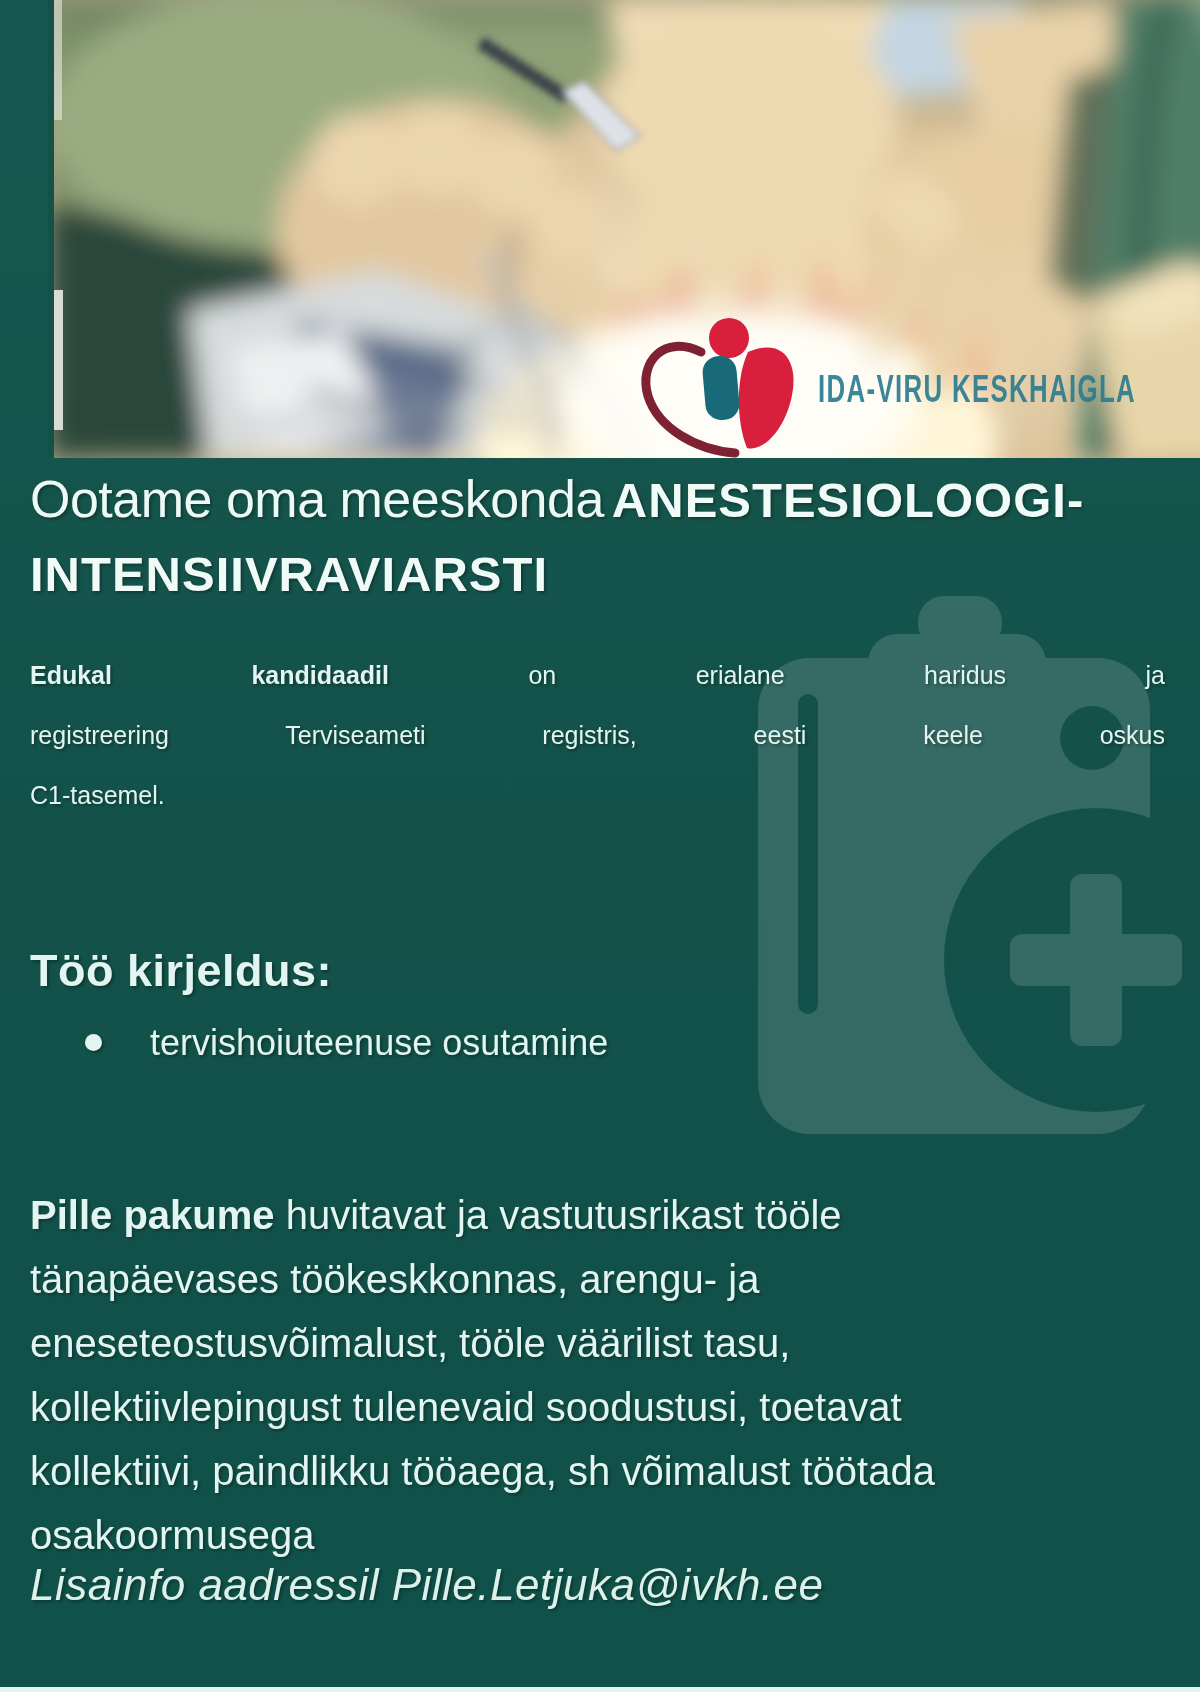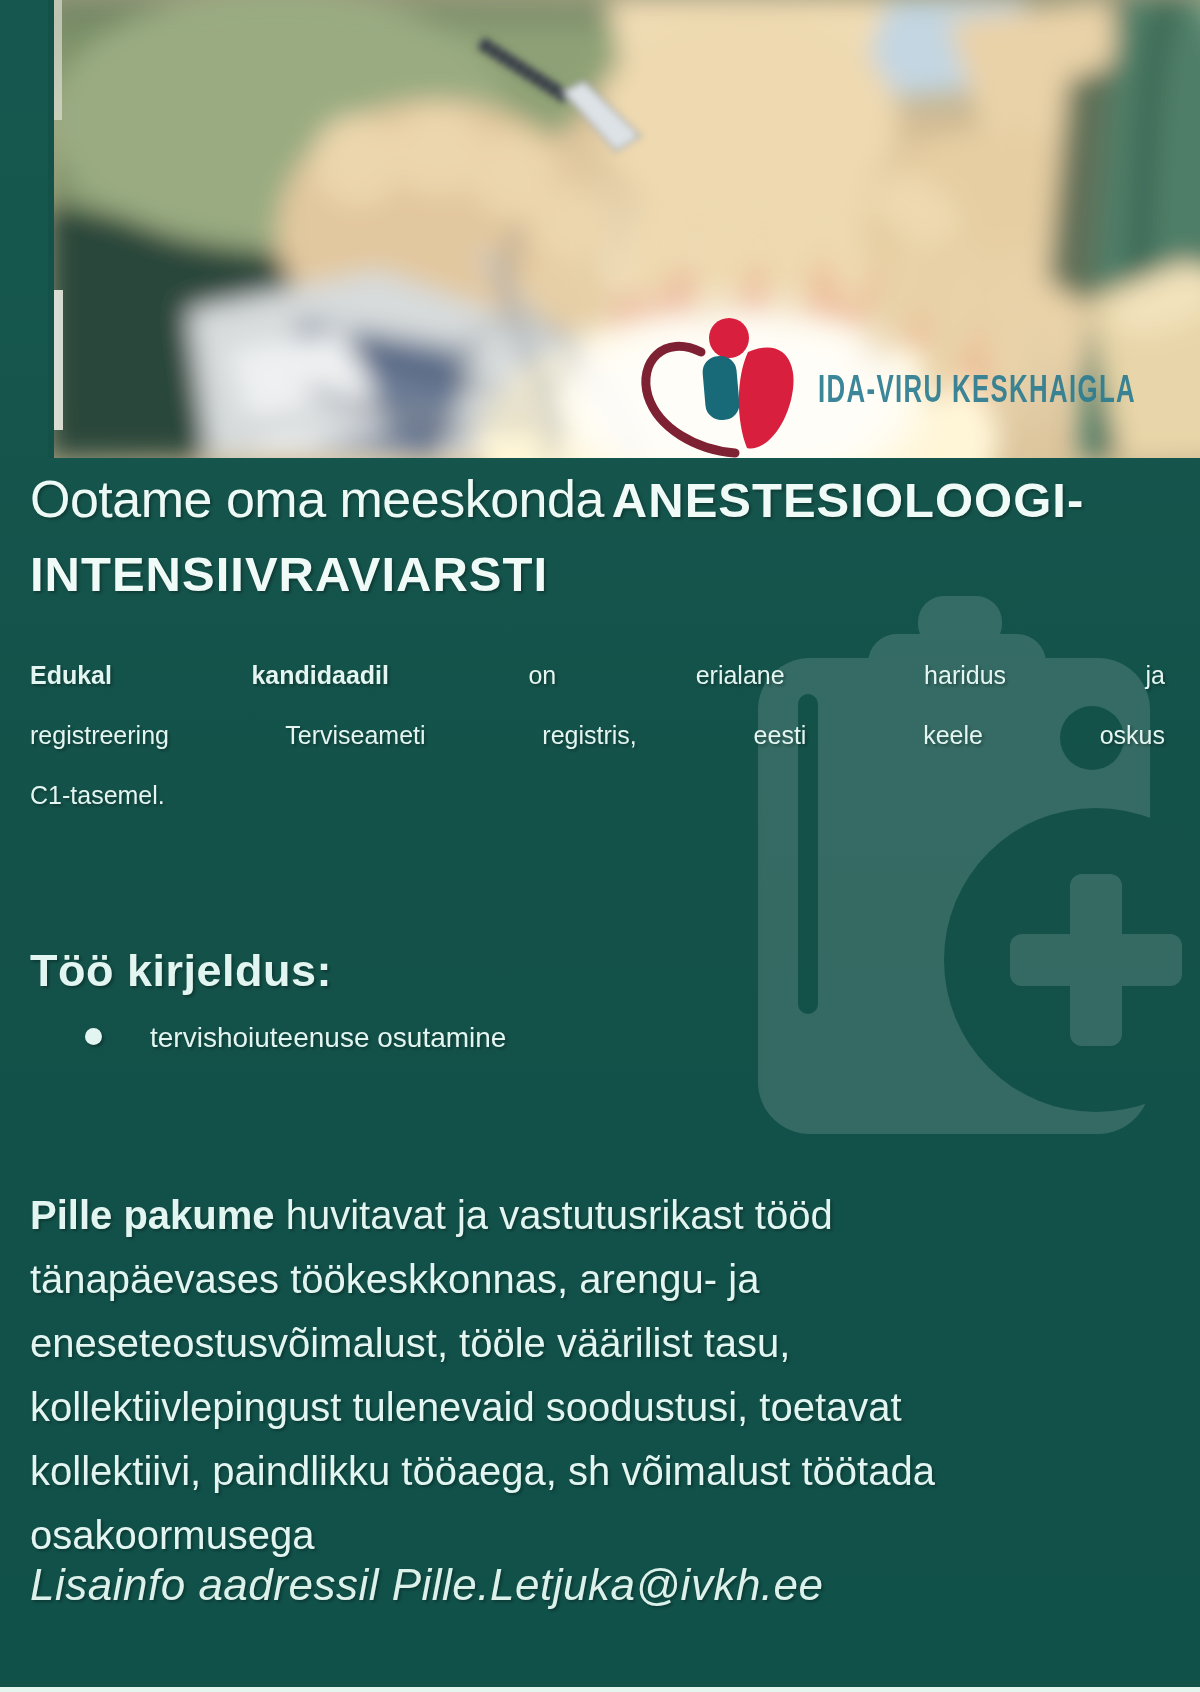--- a/index.html
+++ b/index.html
@@ -21,21 +21,21 @@
   .txt{position:absolute;left:30px;width:1135px;text-shadow:2px 2px 3px rgba(0,0,0,.30);}
   .title-block{top:468px;}
   .title-line{white-space:nowrap;line-height:62px;}
   .title-intro{font-size:52px;font-weight:normal;letter-spacing:-0.5px;color:#ecf9f5;}
   .title-pos{font-size:49px;font-weight:bold;letter-spacing:1px;color:#f0fbf8;}
   .title-line1 .title-pos{margin-left:8px;}
   .qual{top:645px;font-size:25px;line-height:60px;}
   .jline{text-align:justify;text-align-last:justify;}
   .lead-bold{font-weight:bold;}
   .heading{top:945px;font-size:45px;font-weight:bold;letter-spacing:0.5px;}
-  .bullet-row{top:1022px;font-size:28px;}
+  .bullet-row{top:1022px;font-size:36px;}
   .bullet-dot{
     display:inline-block;width:17px;height:17px;border-radius:50%;
     background:#e3f5f0;margin:0 48px 6px 55px;vertical-align:middle;
     box-shadow:2px 2px 3px rgba(0,0,0,.3);
   }
   .offer{top:1183px;font-size:40px;line-height:64px;}
   .contact{top:1560px;font-size:44px;font-style:italic;letter-spacing:0.5px;color:#ddf1eb;}
   .bottom-strip{position:absolute;left:0;bottom:0;width:1200px;height:5px;background:#e4f4ef;}
 </style>
 </head>
@@ -175,21 +175,21 @@
   </div>
 
   <div class="txt heading">Töö kirjeldus:</div>
   <div class="txt bullet-row">
     <span class="bullet-dot"></span><span>tervishoiuteenuse osutamine</span>
   </div>
 
   <div class="txt offer">
     <div>
       <span class="lead-bold">Pille pakume</span>
-      <span>huvitavat ja vastutusrikast tööd</span>
+      <span>huvitavat ja vastutusrikast tööle</span>
     </div>
     <div>tänapäevases töökeskkonnas, arengu- ja</div>
     <div>eneseteostusvõimalust, tööle väärilist tasu,</div>
     <div>kollektiivlepingust tulenevaid soodustusi, toetavat</div>
     <div>kollektiivi, paindlikku tööaega, sh võimalust töötada</div>
     <div>osakoormusega</div>
   </div>
 
   <div class="txt contact">Lisainfo aadressil Pille.Letjuka@ivkh.ee</div>
 

